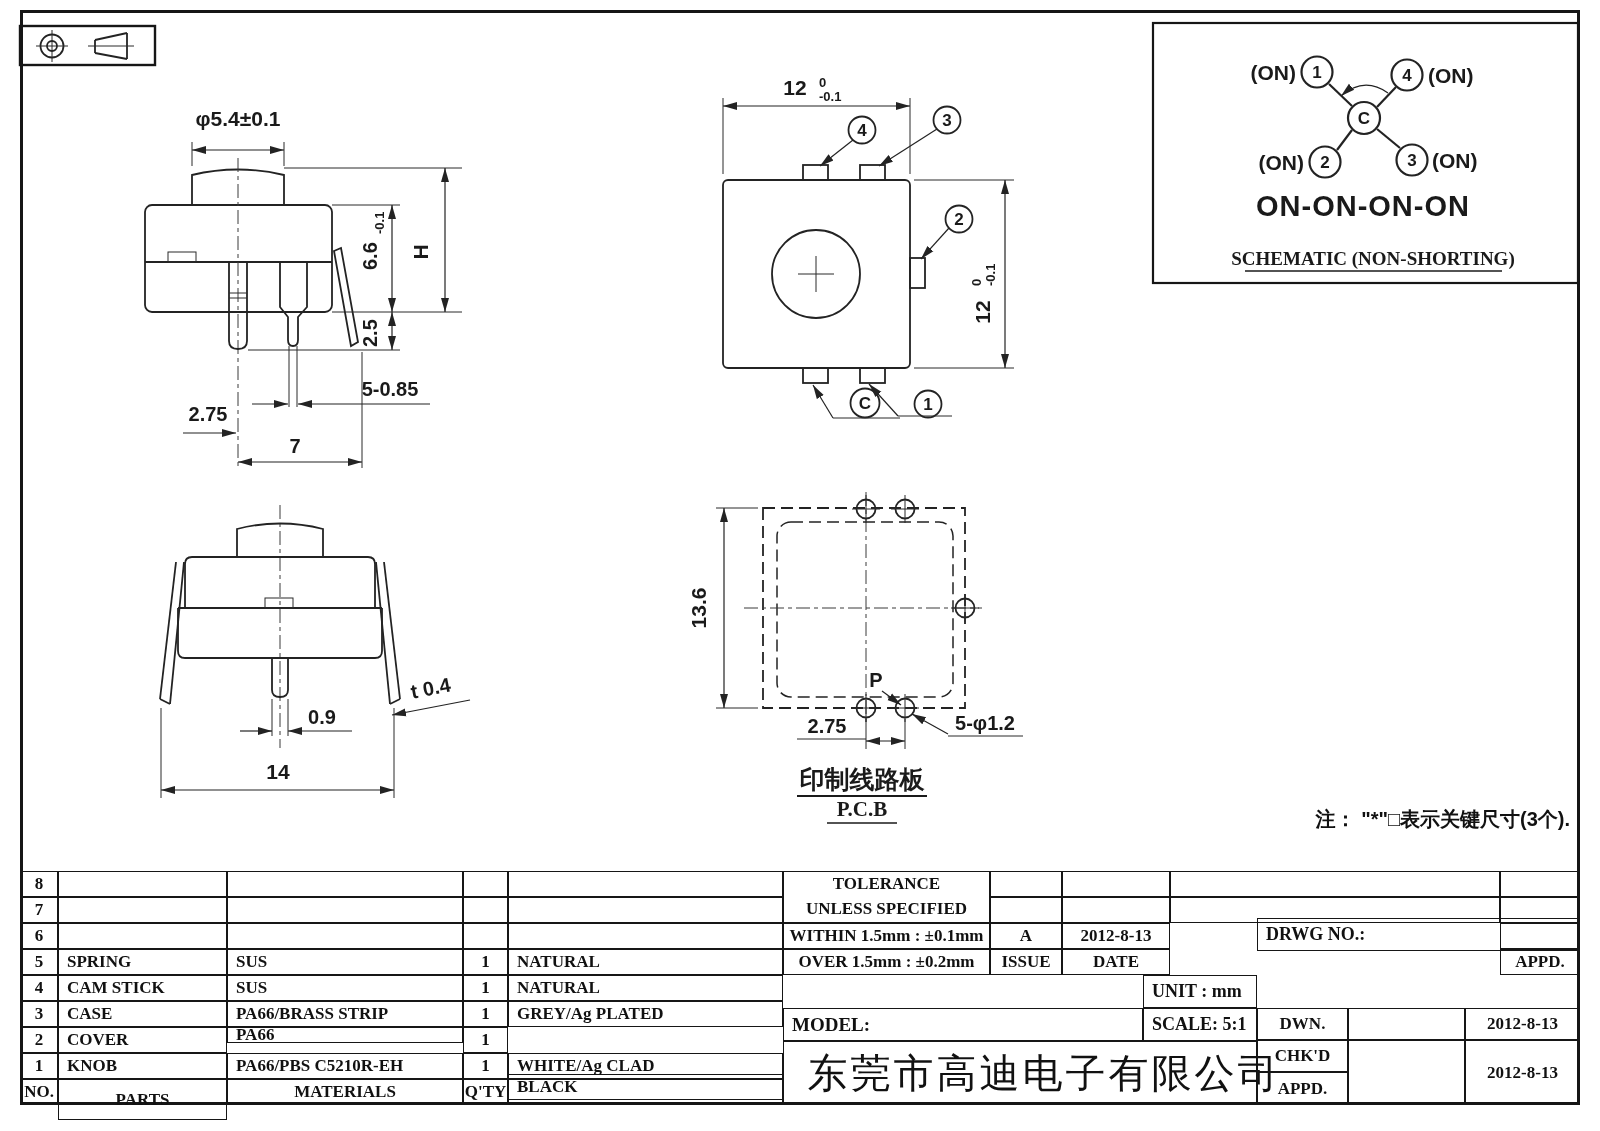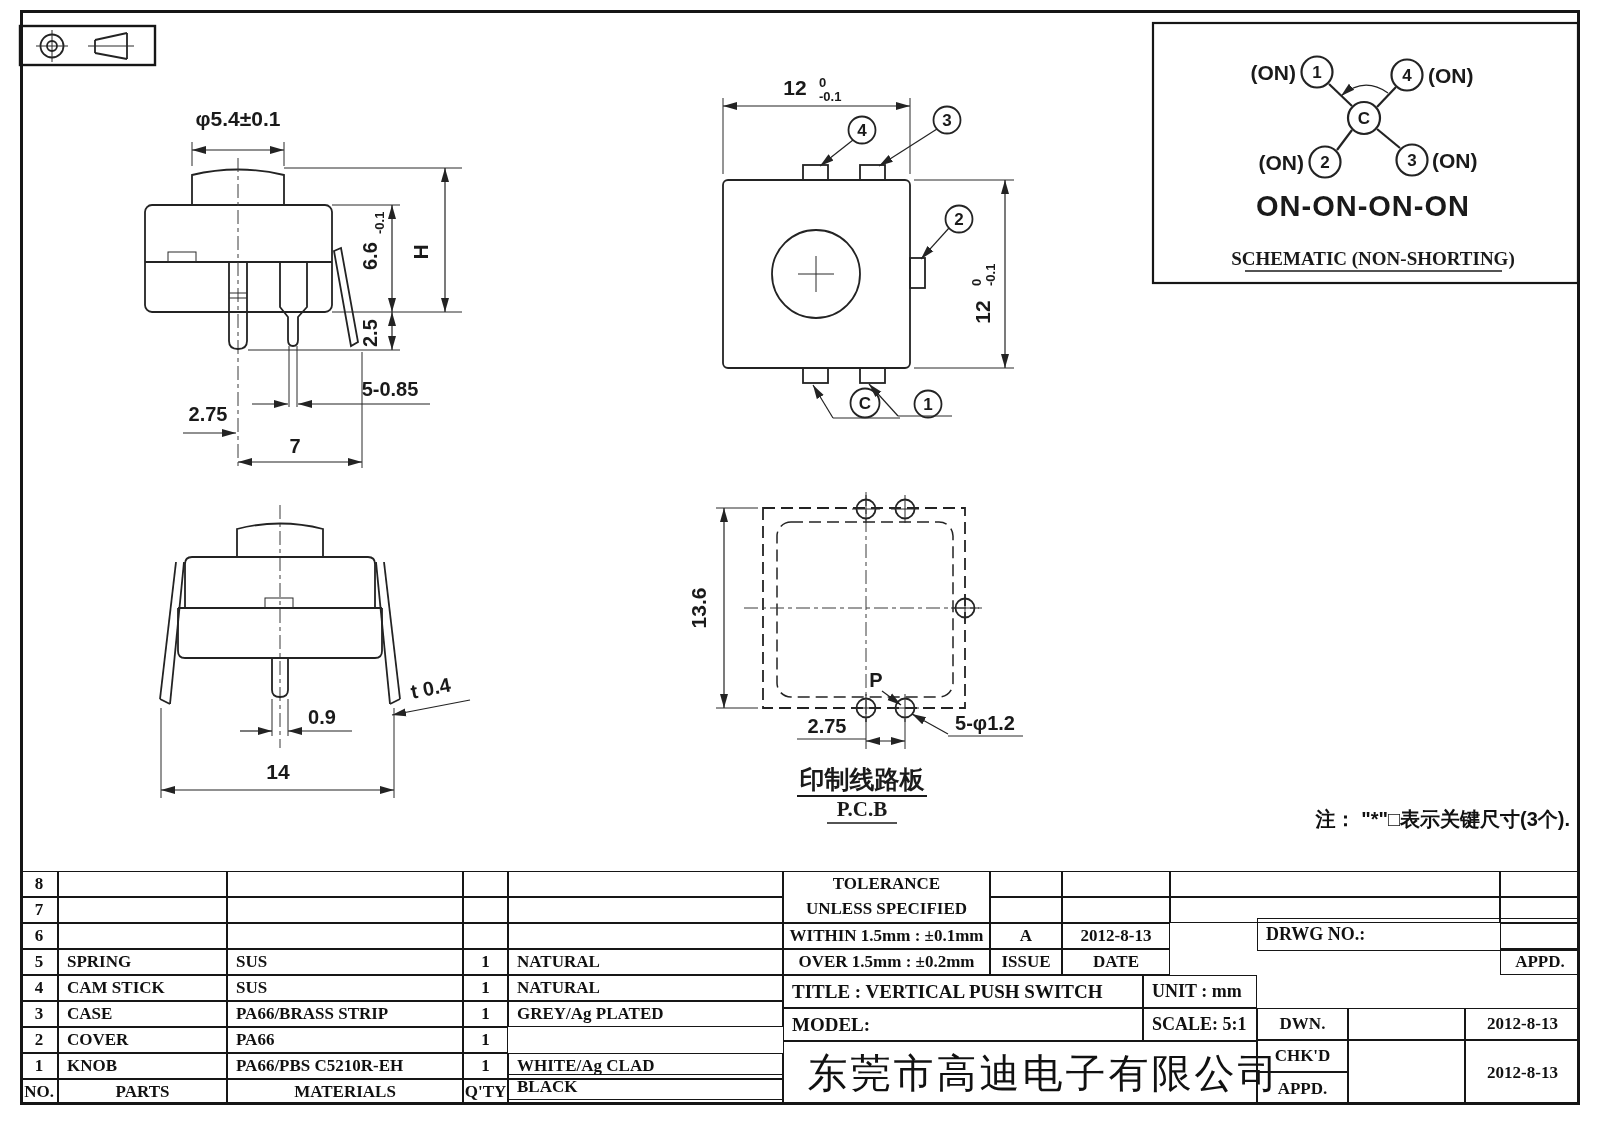--- a/index.html
+++ b/index.html
@@ -280,32 +280,32 @@
   <div class="cell cl2" style="left:508px;top:975px;width:275px;height:26px;">NATURAL</div>
 
   <div class="cell cc" style="left:20px;top:1001px;width:38px;height:26px;">3</div>
   <div class="cell cl2" style="left:58px;top:1001px;width:169px;height:26px;">CASE</div>
   <div class="cell cl2" style="left:227px;top:1001px;width:236px;height:26px;">PA66/BRASS STRIP</div>
   <div class="cell cc" style="left:463px;top:1001px;width:45px;height:26px;">1</div>
   <div class="cell cl2" style="left:508px;top:1001px;width:275px;height:26px;">GREY/Ag PLATED</div>
 
   <div class="cell cc" style="left:20px;top:1027px;width:38px;height:26px;">2</div>
   <div class="cell cl2" style="left:58px;top:1027px;width:169px;height:26px;">COVER</div>
-  <div class="cell cl2" style="left:227px;top:1027px;width:236px;height:26px;">PA66</div>
+  <div class="cell cl2" style="left:227px;top:1027px;width:236px;height:16px;">PA66</div>
   <div class="cell cc" style="left:463px;top:1027px;width:45px;height:26px;">1</div>
   <div class="cell cl2" style="left:508px;top:1027px;width:275px;height:26px;margin-top:47px;">BLACK</div>
 
   <div class="cell cc" style="left:20px;top:1053px;width:38px;height:26px;">1</div>
   <div class="cell cl2" style="left:58px;top:1053px;width:169px;height:26px;">KNOB</div>
   <div class="cell cl2" style="left:227px;top:1053px;width:236px;height:26px;">PA66/PBS C5210R-EH</div>
   <div class="cell cc" style="left:463px;top:1053px;width:45px;height:26px;">1</div>
   <div class="cell cl2" style="left:508px;top:1053px;width:275px;height:26px;">WHITE/Ag CLAD</div>
 
   <div class="cell cc" style="left:20px;top:1079px;width:38px;height:26px;">NO.</div>
-  <div class="cell cc" style="left:58px;top:1079px;width:169px;height:26px;">PARTS</div>
+  <div class="cell cc" style="left:58px;top:1079px;width:169px;height:41px;">PARTS</div>
   <div class="cell cc" style="left:227px;top:1079px;width:236px;height:26px;">MATERIALS</div>
   <div class="cell cc" style="left:463px;top:1079px;width:45px;height:26px;">Q'TY</div>
   <div class="cell cl2" style="left:508px;top:1079px;width:275px;height:26px;"></div>
 
   <div class="cell cc tolhead" style="left:783px;top:871px;width:207px;height:52px;">
     <span>TOLERANCE</span>
     <span>UNLESS  SPECIFIED</span>
   </div>
   <div class="cell cc" style="left:783px;top:923px;width:207px;height:26px;">WITHIN 1.5mm : ±0.1mm</div>
   <div class="cell cc" style="left:783px;top:949px;width:207px;height:26px;">OVER 1.5mm : ±0.2mm</div>
@@ -318,21 +318,20 @@
   <div class="cell" style="left:1062px;top:897px;width:108px;height:26px;"></div>
   <div class="cell" style="left:1170px;top:897px;width:330px;height:26px;"></div>
   <div class="cell" style="left:1500px;top:897px;width:80px;height:26px;"></div>
   <div class="cell cc" style="left:990px;top:923px;width:72px;height:26px;">A</div>
   <div class="cell cc" style="left:1062px;top:923px;width:108px;height:26px;">2012-8-13</div>
   <div class="cell" style="left:1500px;top:923px;width:80px;height:26px;"></div>
   <div class="cell cc" style="left:990px;top:949px;width:72px;height:26px;">ISSUE</div>
   <div class="cell cc" style="left:1062px;top:949px;width:108px;height:26px;">DATE</div>
   <div class="cell cc" style="left:1500px;top:949px;width:80px;height:26px;">APPD.</div>
 
-  <div class="cell cl2 fs19" style="left:783px;top:975px;width:360px;height:33px;">TITLE :  VERTICAL PUSH SWITCH</div>
   <div class="cell cl2 fs18" style="left:1143px;top:975px;width:114px;height:33px;">UNIT :  mm</div>
   <div class="cell cl2 fs18" style="left:1257px;top:918px;width:323px;height:33px;text-align:center;">DRWG NO.:</div>
   <div class="cell cl2 fs19" style="left:783px;top:1008px;width:360px;height:33px;">MODEL:</div>
   <div class="cell cl2 fs18" style="left:1143px;top:1008px;width:114px;height:33px;">SCALE:  5:1</div>
   <div class="cell cc company" style="left:783px;top:1041px;width:474px;height:64px;">东莞市高迪电子有限公司</div>
   <div class="cell cc" style="left:1257px;top:1008px;width:91px;height:32px;">DWN.</div>
   <div class="cell" style="left:1348px;top:1008px;width:117px;height:32px;"></div>
   <div class="cell cc" style="left:1465px;top:1008px;width:115px;height:32px;">2012-8-13</div>
   <div class="cell cc" style="left:1257px;top:1040px;width:91px;height:32px;">CHK'D</div>
   <div class="cell cc" style="left:1257px;top:1072px;width:91px;height:33px;">APPD.</div>

